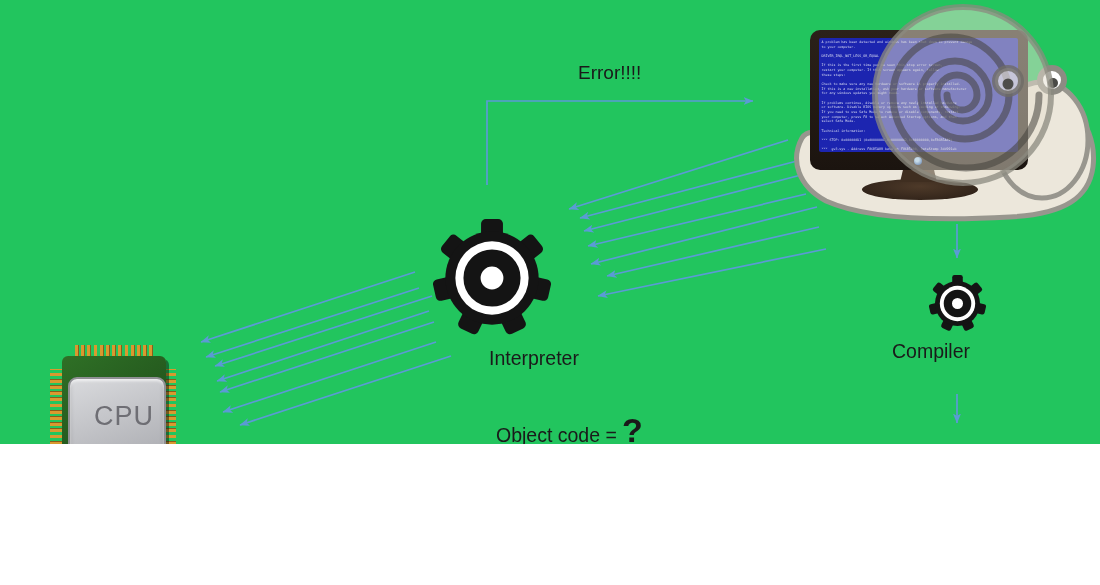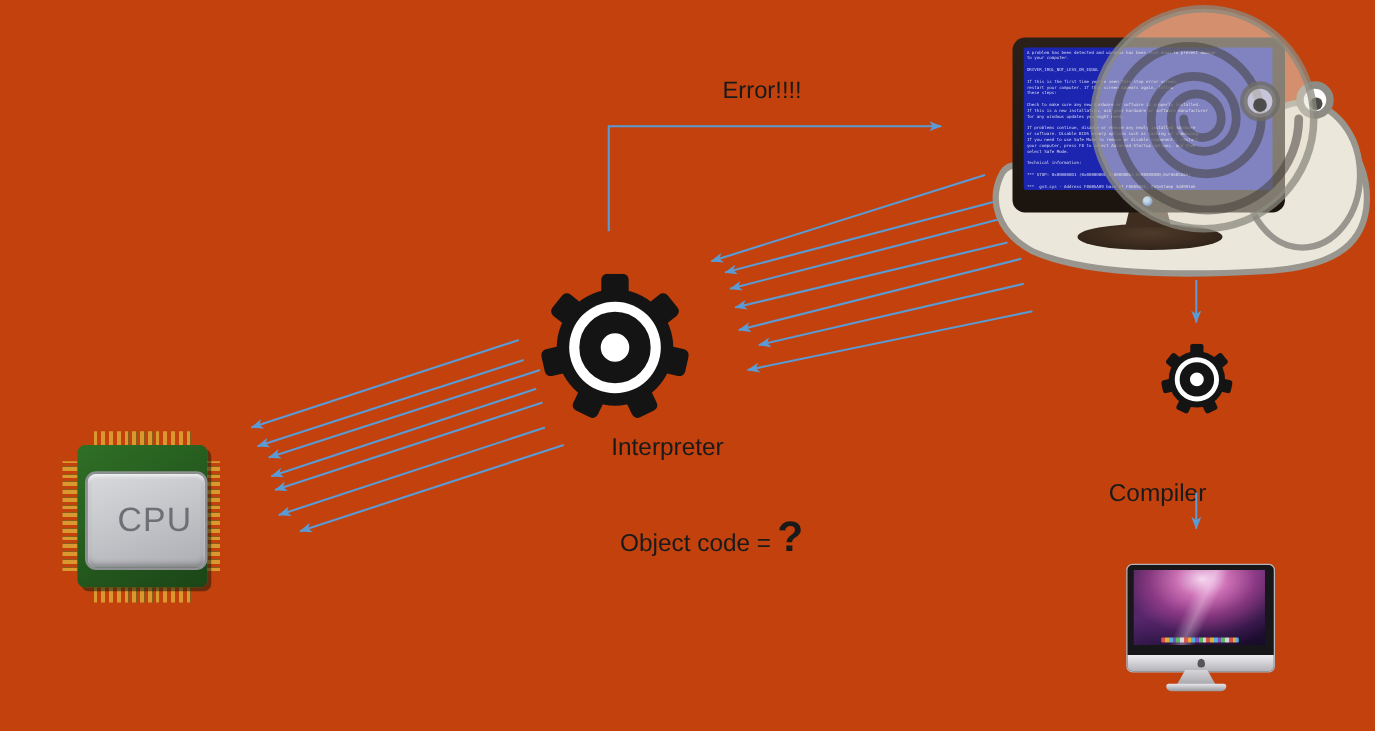--- a/index.html
+++ b/index.html
@@ -1,30 +1,30 @@
 <!DOCTYPE html>
 <html><head>
 <meta charset="utf-8">
 <style>
   html,body { margin:0; padding:0; background:#ffffff; }
   .canvas {
-    position:relative; width:1100px; height:585px; background:#c2410c;
+    position:relative; width:1100px; height:444px; background:#22c55e;
     overflow:hidden; font-family:"Liberation Sans", sans-serif; color:#1a1a1a;
   }
   .abs { position:absolute; }
   .label { position:absolute; color:#1a1a1a; white-space:nowrap; }
 
   
   svg.arrows { position:absolute; left:0; top:0; z-index:1; }
   svg.arrows line, svg.arrows polyline { stroke:#5B9BD5; stroke-width:1.7; fill:none; }
 
   
   .error-label { left:578px; top:62px; font-size:19px; }
   .interpreter-label { left:489px; top:347px; font-size:19.5px; }
-  .compiler-label { left:882px; top:340px; width:88px; text-align:center; font-size:19.5px;margin-top:44px; }
+  .compiler-label { left:882px; top:340px; width:88px; text-align:right; font-size:19.5px; }
   .objectcode { left:496px; top:411px; display:flex; align-items:baseline; }
   .objectcode .small { font-size:19.5px;text-align:right; }
   .objectcode .big-q { font-size:34px; font-weight:600; margin-left:5px; }
 
   
   .cpu-group { left:45px; top:338px; width:135px; height:152px; z-index:2; }
   .cpu-board { position:absolute; left:17px; top:18px; width:104px; height:114px;
     background:linear-gradient(145deg,#2f7026,#1b4517);
     border-radius:6px; box-shadow:3px 3px 0 rgba(15,25,12,.5); }
   .pins-h { position:absolute; height:12px; width:80px; left:30px;

